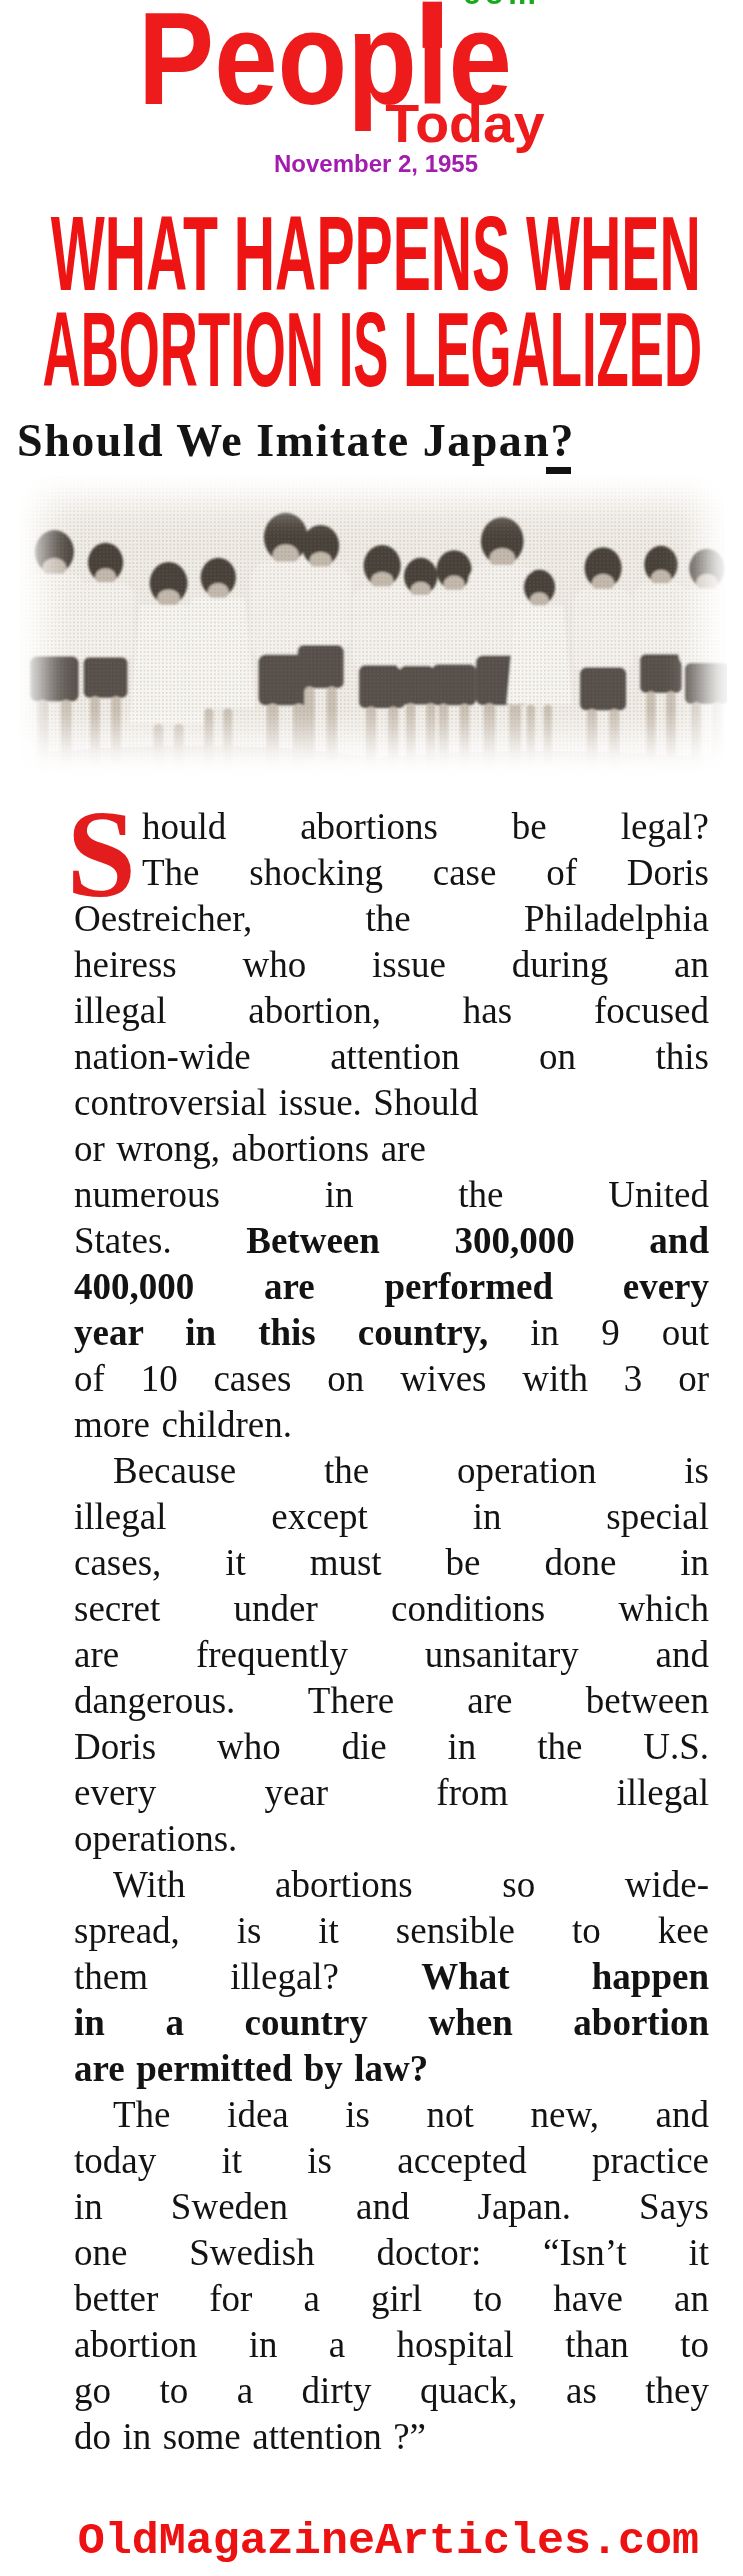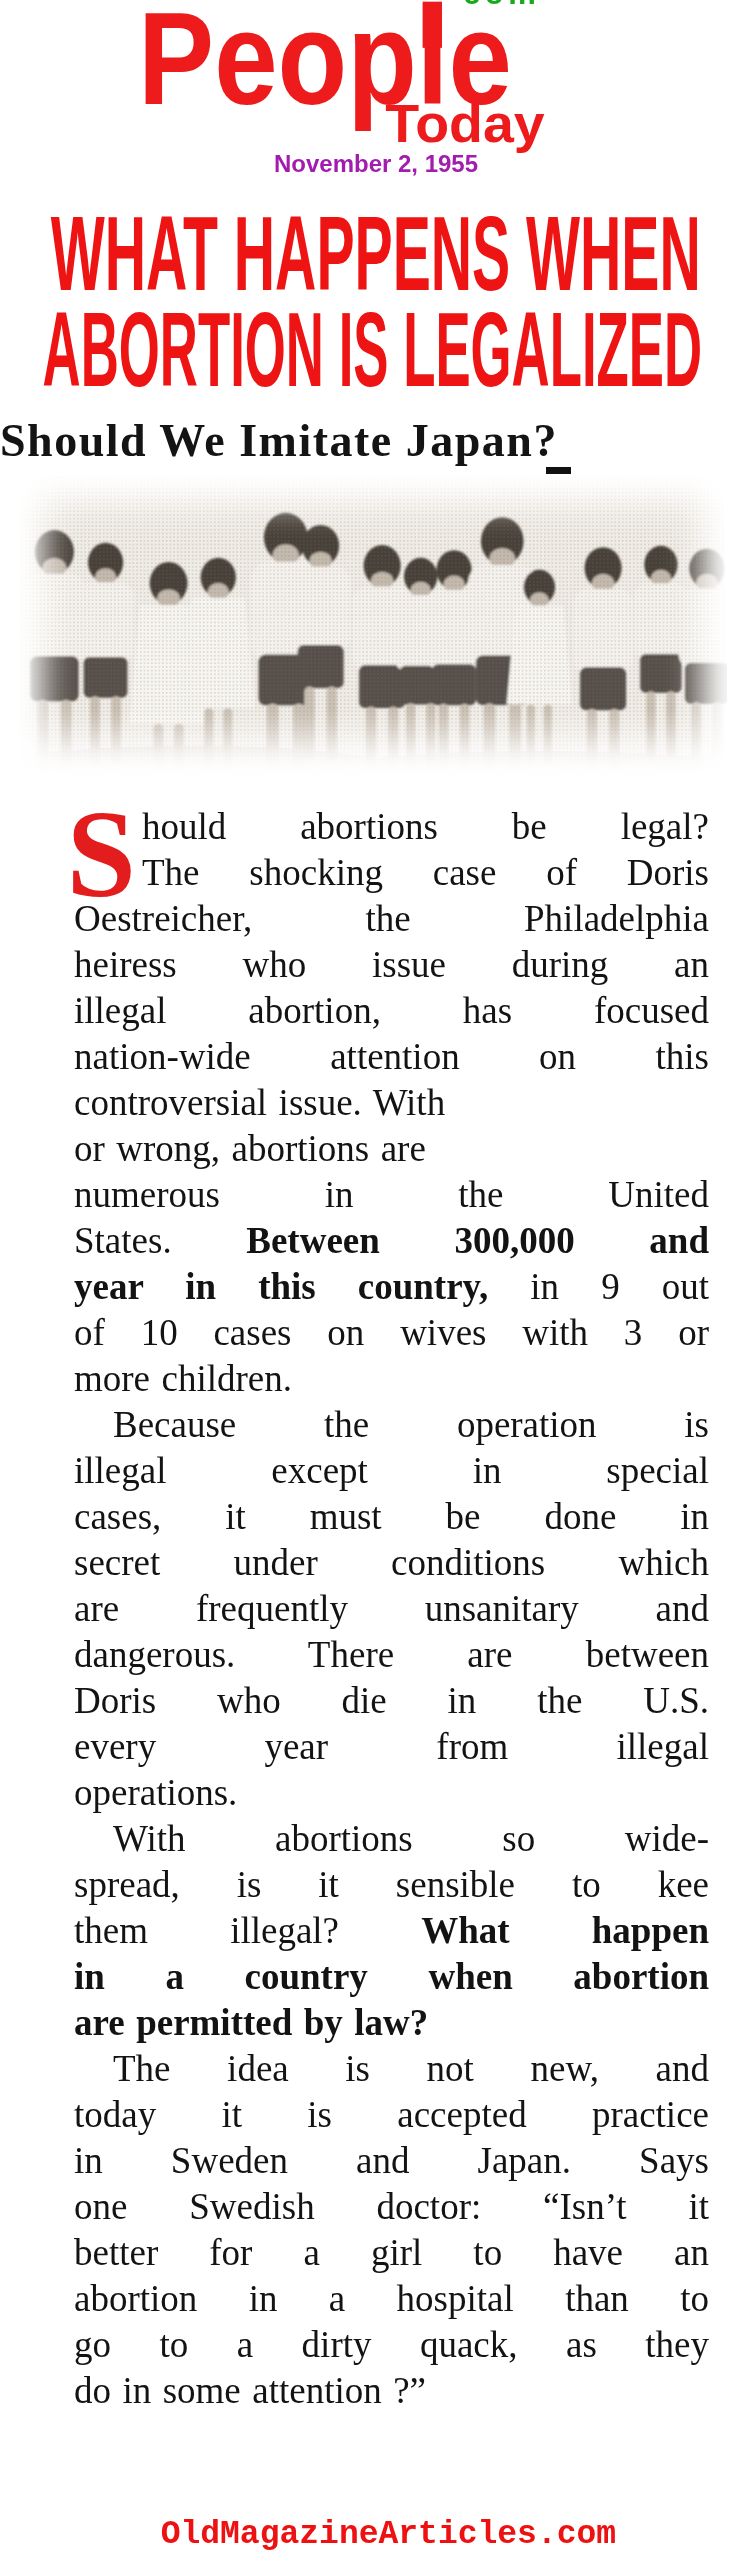--- a/index.html
+++ b/index.html
@@ -11,21 +11,21 @@
   .masthead{position:absolute;left:13px;top:0;width:744px;height:194px;}
   .wm-frag{position:absolute;left:450px;top:-24px;height:33px;width:112px;overflow:hidden;
            color:#18a81c;font-family:"Liberation Sans",sans-serif;font-weight:bold;
            font-size:31px;letter-spacing:4.5px;}
   .date{position:absolute;left:223px;top:150px;width:216px;text-align:center;
         font-family:"Liberation Sans",sans-serif;font-weight:bold;font-size:24px;
         letter-spacing:0px;color:#a21caf;margin-left:32px;}
 
   
   .headline{position:absolute;left:0;top:201px;width:744px;height:201px;}
-  .subtitle{position:absolute;left:0;top:414px;width:592px;
+  .subtitle{position:absolute;left:0;top:414px;width:592px;text-align:center;
             font-family:"Liberation Serif",serif;font-weight:bold;font-size:46px;
             letter-spacing:1.5px;color:#141414;}
 
   
   .photo{position:absolute;left:18px;top:476px;width:709px;height:304px;overflow:hidden;}
   .photo::after{content:"";position:absolute;inset:0;
                 box-shadow:inset 0 0 34px 25px #ffffff;pointer-events:none;}
   .photo::before{content:"";position:absolute;left:0;right:0;bottom:0;height:71px;z-index:2;
                  background:linear-gradient(rgba(255,255,255,0),#ffffff);pointer-events:none;}
   .scan-mark{position:absolute;left:546px;top:467px;width:25px;height:6.7px;background:#111;}
@@ -36,21 +36,21 @@
            font-weight:bold;color:#e31d1d;font-family:"Liberation Serif",serif;}
   .ln{font-size:37px;line-height:46px;height:46px;word-spacing:2.2px;
       text-align:justify;text-align-last:justify;white-space:normal;}
   .ln .b{font-weight:bold;}
   .ln.cap{padding-left:68px;}
   .ln.ind{padding-left:39px;}
   .ln.rag,.ln.last{text-align-last:left;}
 
   
   .footer{position:absolute;left:50%;top:2516px;transform:translateX(-50%);margin-left:16.4px;
-          font-family:"Liberation Mono",monospace;font-weight:bold;font-size:33px;
+          font-family:"Liberation Mono",monospace;font-weight:bold;font-size:45px;
           color:#ee1111;white-space:nowrap;text-align:center;}
 </style>
 </head>
 <body>
 
 <div class="page">
 
   <div class="masthead">
     <div class="wm-frag">com</div>
     <svg width="744" height="194" viewBox="0 0 999 260">
@@ -123,24 +123,25 @@
 
   <div class="article">
     <div class="dropcap">S</div>
     <div id="article-lines">
         <div class="ln cap"><span>hould abortions be legal?</span></div>
         <div class="ln cap"><span>The shocking case of Doris</span></div>
         <div class="ln"><span>Oestreicher, the Philadelphia</span></div>
         <div class="ln"><span>heiress who issue during an</span></div>
         <div class="ln"><span>illegal abortion, has focused</span></div>
         <div class="ln"><span>nation-wide attention on this</span></div>
-        <div class="ln rag"><span>controversial issue. With</span></div>
+        <div class="ln rag"><span>controversial issue. Should</span></div>
         <div class="ln rag"><span>or wrong, abortions are</span></div>
         <div class="ln"><span>numerous in the United</span></div>
         <div class="ln"><span>States. </span><span class="b">Between 300,000 and</span></div>
+        <div class="ln"><span class="b">400,000 are performed every</span></div>
         <div class="ln"><span class="b">year in this country,</span><span> in 9 out</span></div>
         <div class="ln"><span>of 10 cases on wives with 3 or</span></div>
         <div class="ln last"><span>more children.</span></div>
         <div class="ln ind"><span>Because the operation is</span></div>
         <div class="ln"><span>illegal except in special</span></div>
         <div class="ln"><span>cases, it must be done in</span></div>
         <div class="ln"><span>secret under conditions which</span></div>
         <div class="ln"><span>are frequently unsanitary and</span></div>
         <div class="ln"><span>dangerous. There are between</span></div>
         <div class="ln"><span>Doris who die in the U.S.</span></div>

